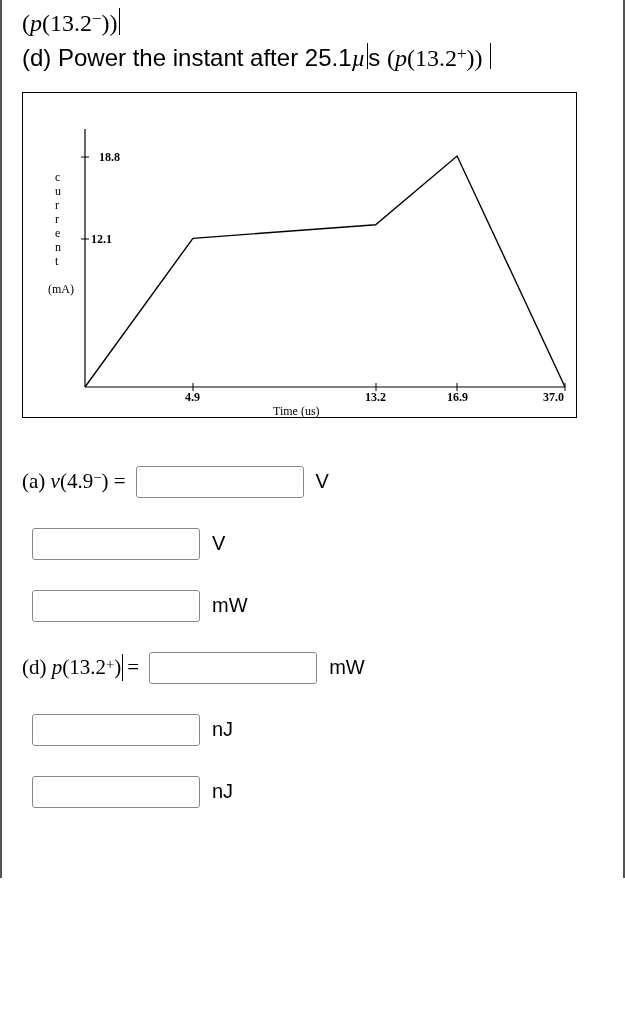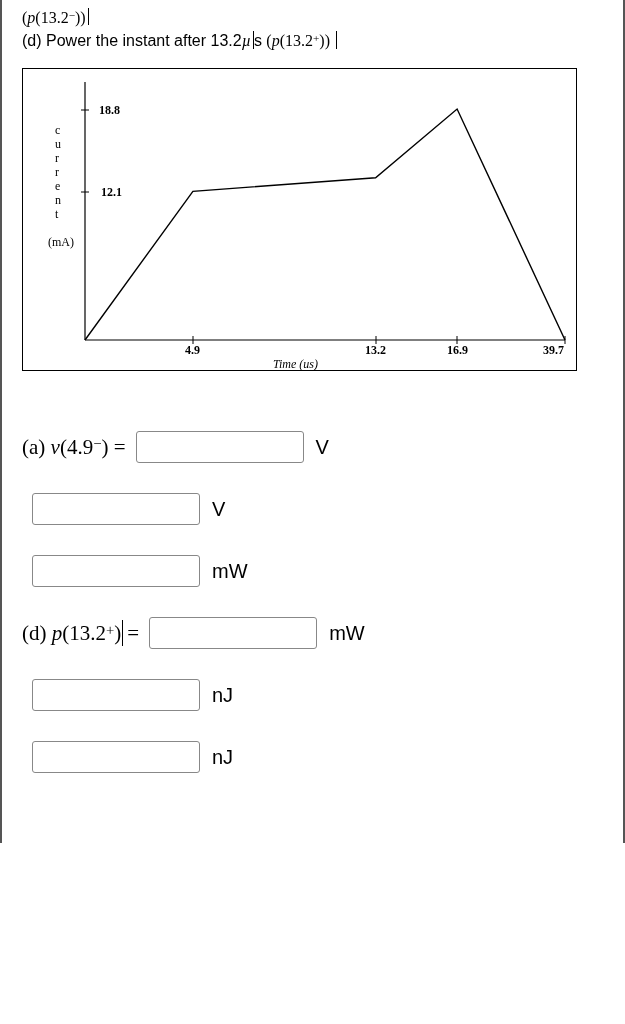--- a/index.html
+++ b/index.html
@@ -8,48 +8,48 @@
     background: #fff;
     color: #000;
   }
   .page {
     width: 625px;
     box-sizing: border-box;
     border-left: 2px solid #555;
     border-right: 2px solid #555;
     padding: 6px 20px 40px 20px;
   }
-  .prompt-block { font-size: 16px; line-height: 1.45; }
+  .prompt-block { font-size: 24px; line-height: 1.45; }
   .math { font-family: "Times New Roman", serif; font-style: italic; }
   .upright { font-style: normal; }
   .big-paren { font-style: normal; }
   .cursor { display:inline-block; width:0; border-left:1.5px solid #000; height:1.1em; vertical-align:-0.15em; margin-left:2px; }
   .sup { font-size:0.7em; vertical-align:0.4em; }
 
   
   .chart-frame {
     width: 555px;
     margin: 16px 0 0 0;
     border: 1px solid #000;
-    padding: 3px 2px 6px 2px;
+    padding: 26px 2px 6px 2px;
     box-sizing: border-box;
   }
   .chart-inner { position: relative; width: 549px; }
   .chart-svg { display:block; }
   .chart-label {
     position:absolute;
     font-family:"Times New Roman",serif;
     font-size:12px;
     font-weight:bold;
     line-height:1;
     white-space:pre;
   }
 
   
-  .answers { margin-top: 60px; }
+  .answers { margin-top: 48px; }
   .answer-row {
     display:flex;
     align-items:center;
     font-size:21px;
     margin-bottom: 30px;
   }
   .answer-row .lhs { font-family:"Times New Roman",serif; }
   .answer-row .letter { font-style:normal; }
   .answer-row input {
     width: 168px;
@@ -67,21 +67,21 @@
 </style>
 </head>
 <body>
 <div class="page">
 
 <div class="prompt-block">
   <div>
     <span class="math"><span class="big-paren">(</span>p<span class="big-paren">(</span><span class="upright">13.2</span><span class="sup upright">−</span><span class="big-paren">))</span></span><span class="cursor"></span>
   </div>
   <div>
-    <span>(d) Power the instant after 13.2</span><span class="math">µ</span><span class="cursor"></span><span>s</span>
+    <span>(d) Power the instant after 25.1</span><span class="math">µ</span><span class="cursor"></span><span>s</span>
     <span class="math">
       <span class="big-paren">(</span>p<span class="big-paren">(</span><span class="upright">13.2</span><span class="sup upright">+</span><span class="big-paren">))</span>
     </span><span class="cursor"></span>
   </div>
 </div>
 
 <div class="chart-frame">
   <div class="chart-inner">
     <svg class="chart-svg" width="549" height="292">
 
@@ -93,26 +93,26 @@
 
       <line x1="168" y1="264" x2="168" y2="272" stroke="#000"></line>
       <line x1="351" y1="264" x2="351" y2="272" stroke="#000"></line>
       <line x1="432" y1="264" x2="432" y2="272" stroke="#000"></line>
       <line x1="540" y1="264" x2="540" y2="272" stroke="#000"></line>
 
       <polyline id="chart-line" fill="none" stroke="#000" stroke-width="1.4" points="60.0,268.0 167.9,119.3 350.6,105.8 432.1,37.0 540.0,268.0"></polyline>
     </svg>
 
     <div class="chart-label" style="left:74px; top:32px;">18.8</div>
-    <div class="chart-label" style="left:66px; top:114px;margin-left:10px;">12.1</div>
+    <div class="chart-label" style="left:66px; top:114px;">12.1</div>
     <div class="chart-label" style="left:160px; top:272px;">4.9</div>
     <div class="chart-label" style="left:340px; top:272px;">13.2</div>
     <div class="chart-label" style="left:422px; top:272px;">16.9</div>
-    <div class="chart-label" style="left:518px; top:272px;">39.7</div>
-    <div class="chart-label" style="left:248px; top:286px; font-weight:normal;font-style:italic;">Time (us)</div>
+    <div class="chart-label" style="left:518px; top:272px;">37.0</div>
+    <div class="chart-label" style="left:248px; top:286px; font-weight:normal;">Time (us)</div>
 
     <div class="chart-label" style="left:30px; top:52px;  font-weight:normal;">c</div>
     <div class="chart-label" style="left:30px; top:66px;  font-weight:normal;">u</div>
     <div class="chart-label" style="left:30px; top:80px;  font-weight:normal;">r</div>
     <div class="chart-label" style="left:30px; top:94px;  font-weight:normal;">r</div>
     <div class="chart-label" style="left:30px; top:108px; font-weight:normal;">e</div>
     <div class="chart-label" style="left:30px; top:122px; font-weight:normal;">n</div>
     <div class="chart-label" style="left:30px; top:136px; font-weight:normal;">t</div>
     <div class="chart-label" style="left:23px; top:164px; font-weight:normal;">(mA)</div>
   </div>

